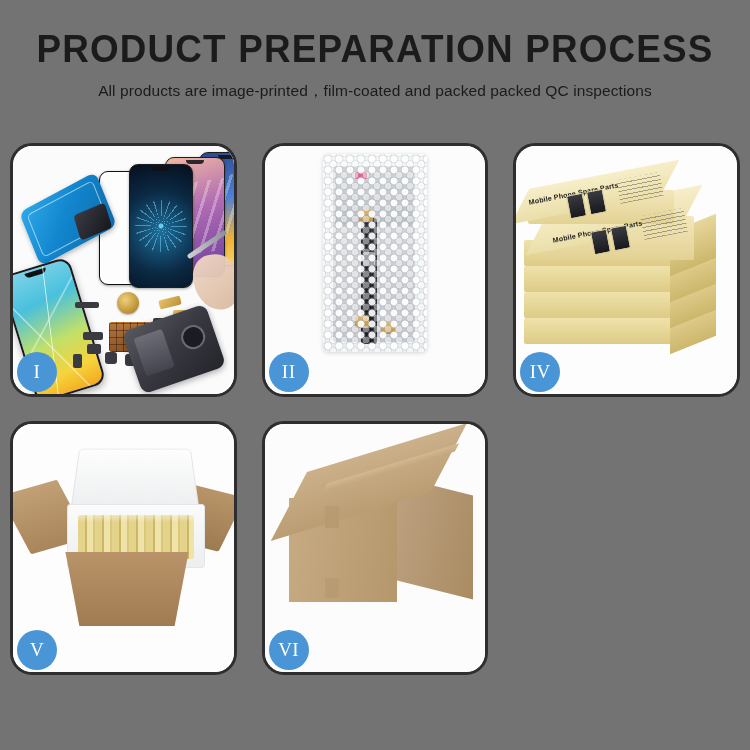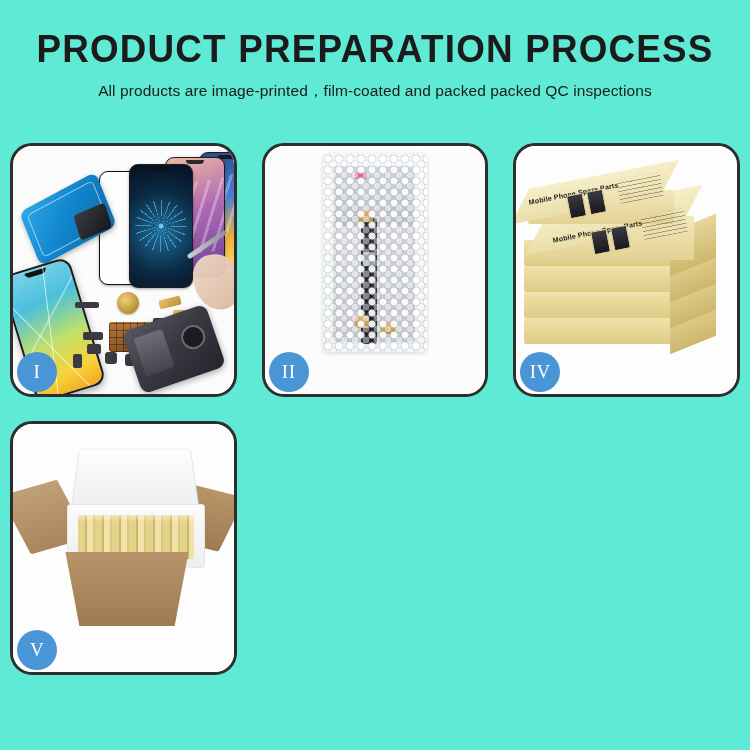--- a/index.html
+++ b/index.html
@@ -12,21 +12,21 @@
     height: 750px;
     font-family: "Liberation Sans", sans-serif;
     color: #1a1a1a;
     overflow: hidden;
     position: relative;
   }
   .page {
     width: 750px;
     height: 750px;
     position: relative;
-    background: #5eead4;
+    background: #737373;
     box-sizing: border-box;
   }
 
   
   .header {
     padding-top: 30px;
     text-align: center;
   }
   .title {
     font-family: "Liberation Sans", sans-serif;
@@ -557,15 +557,29 @@
         <div class="flapR"></div>
         <div class="foamlid"></div>
         <div class="foambox">
           <span class="ybars"></span>
         </div>
         <div class="carton"></div>
       </div>
       <div class="badge">V</div>
     </div>
 
+    <div class="panel">
+      <div class="photo">
+        <div class="p6-bg"></div>
+        <div class="bigcarton">
+          <span class="bc-side"></span>
+          <span class="bc-front"></span>
+          <span class="bc-top"></span>
+          <span class="bc-seam"></span>
+          <span class="bc-tape"></span>
+          <span class="bc-tape2"></span>
+        </div>
+      </div>
+      <div class="badge">VI</div>
+    </div>
 
   </div>
 </div>
 
 </body></html>

